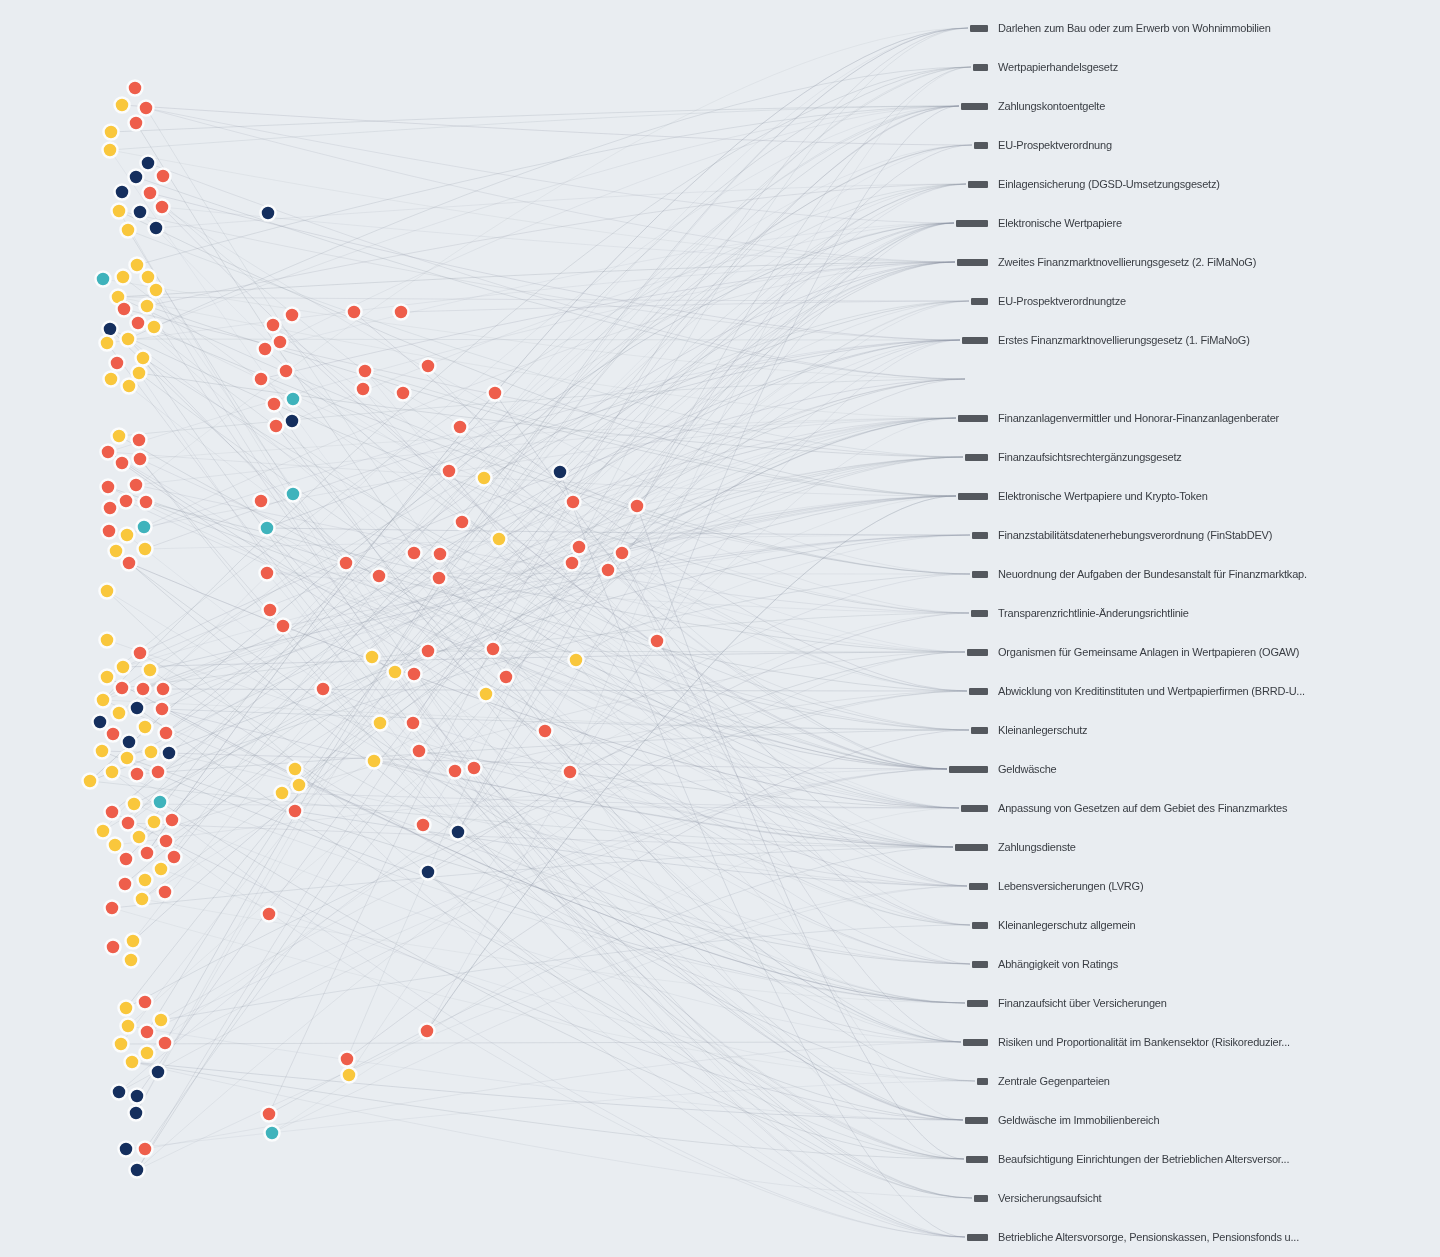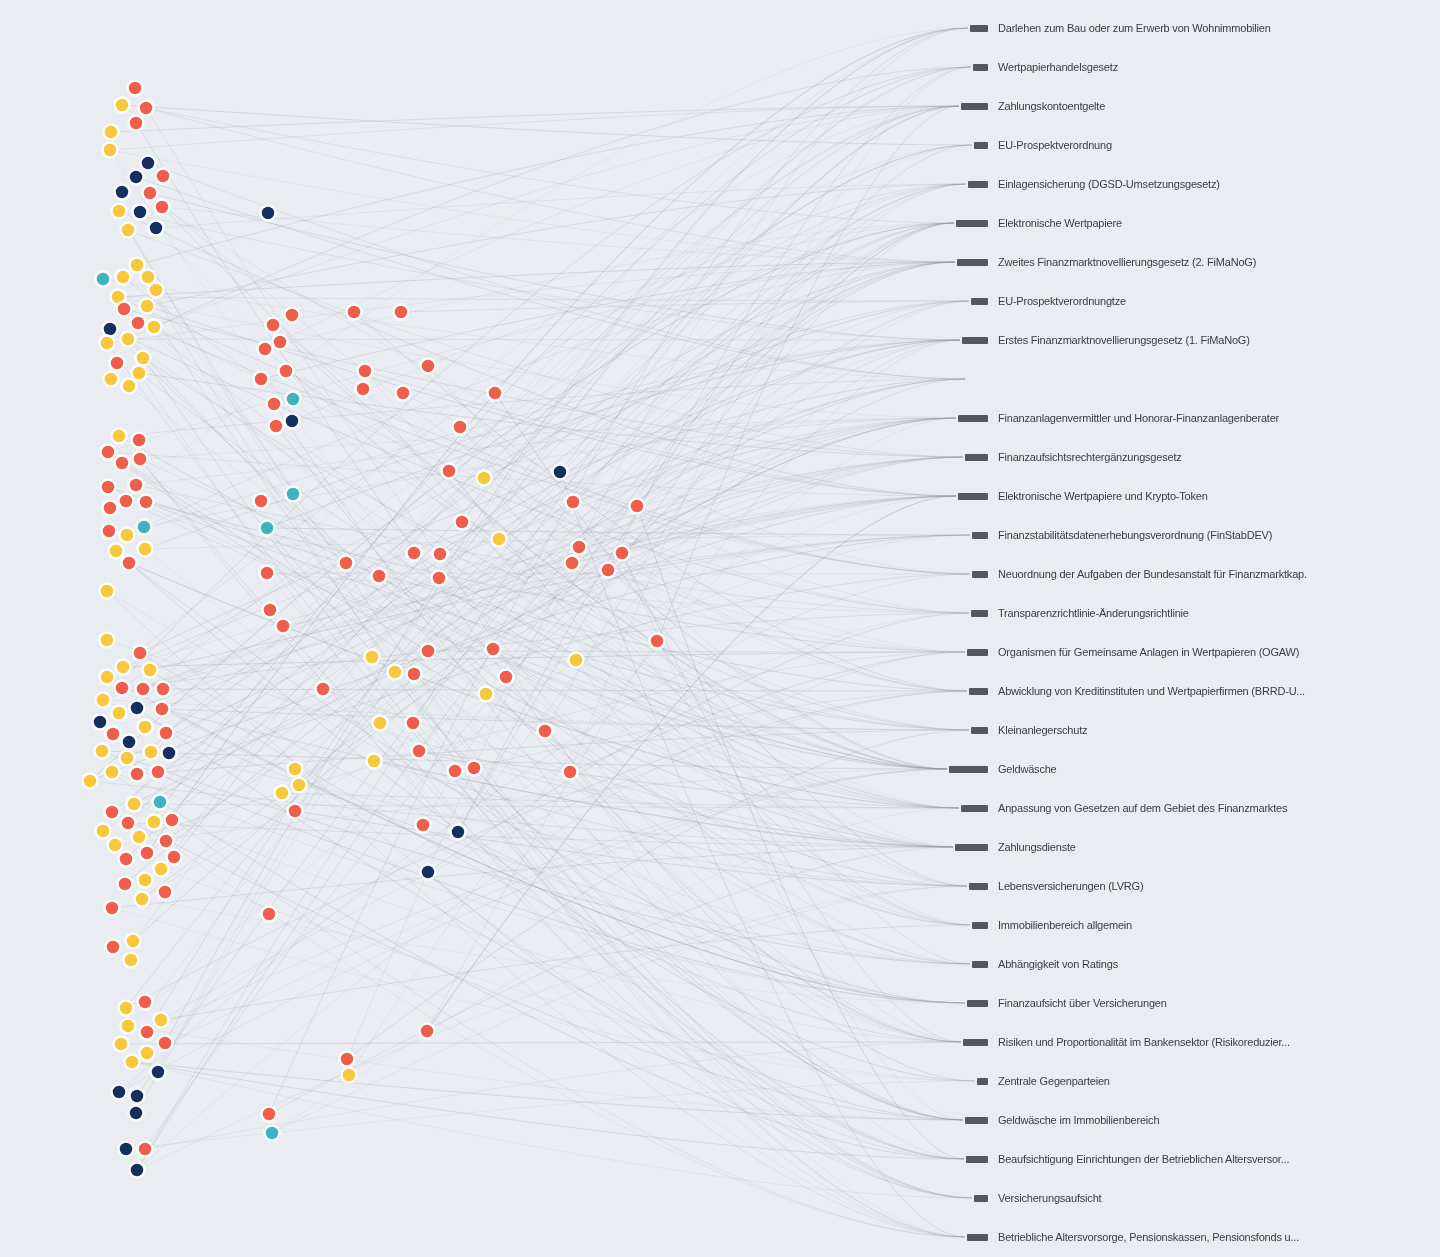--- a/index.html
+++ b/index.html
@@ -638,21 +638,21 @@
       <div class="topic-row" style="top: 837px; left: 0px; width: 1440px; padding-left: 48px;">
         <div class="topic-bar" style="width: 33px; left: 955px; background: rgb(84, 88, 94);"></div>
         <span class="topic-label">Zahlungsdienste</span>
       </div>
       <div class="topic-row" style="top: 876px; left: 0px; width: 1440px;">
         <div class="topic-bar" style="width: 19px; left: 969px; background: rgb(84, 88, 94);"></div>
         <span class="topic-label">Lebensversicherungen (LVRG)</span>
       </div>
       <div class="topic-row" style="top: 915px; left: 0px; width: 1440px;">
         <div class="topic-bar" style="width: 16px; left: 972px; background: rgb(84, 88, 94);"></div>
-        <span class="topic-label">Immobilienbereich allgemein</span>
+        <span class="topic-label">Kleinanlegerschutz allgemein</span>
       </div>
       <div class="topic-row" style="top: 954px; left: 0px; width: 1440px;">
         <div class="topic-bar" style="width: 16px; left: 972px; background: rgb(84, 88, 94);"></div>
         <span class="topic-label">Abhängigkeit von Ratings</span>
       </div>
       <div class="topic-row" style="top: 993px; left: 0px; width: 1440px;">
         <div class="topic-bar" style="width: 21px; left: 967px; background: rgb(84, 88, 94);"></div>
         <span class="topic-label">Finanzaufsicht über Versicherungen</span>
       </div>
       <div class="topic-row" style="top: 1032px; left: 0px; width: 1440px; padding-left: 24px;">

